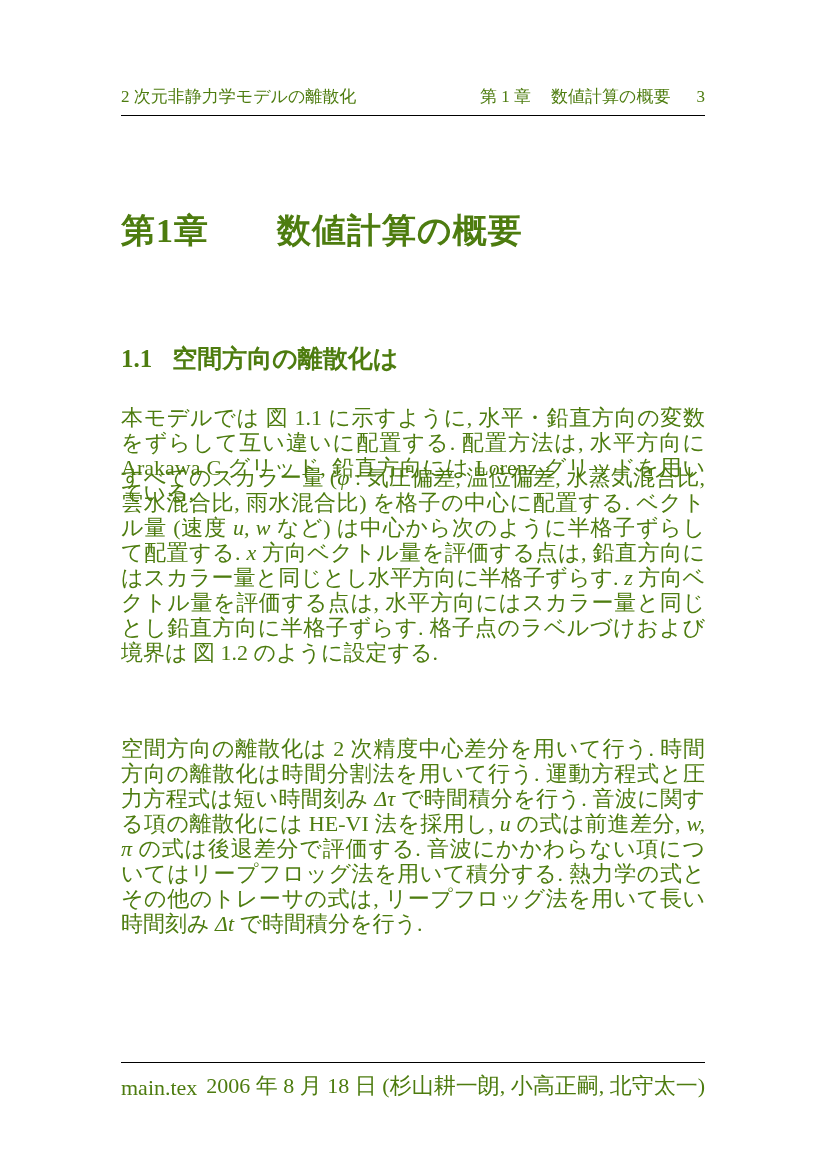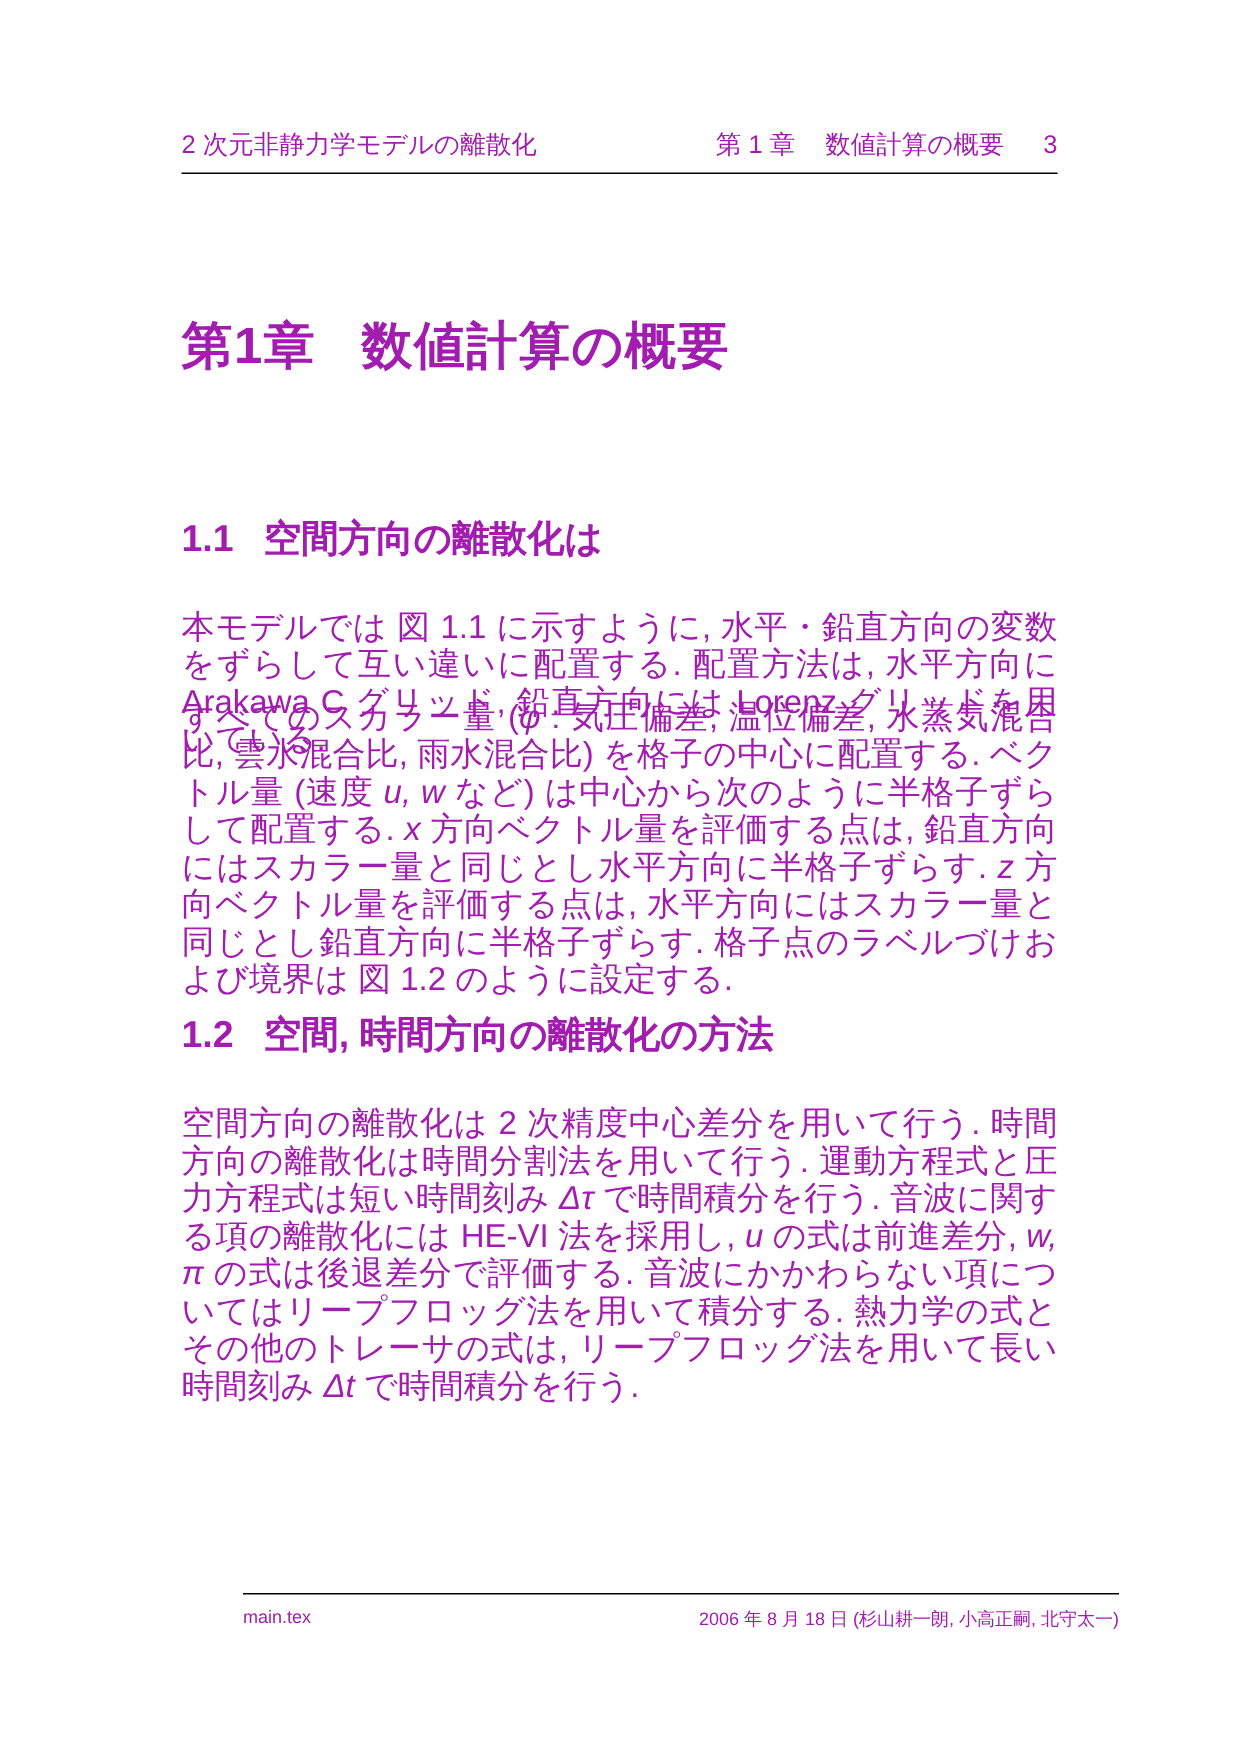--- a/index.html
+++ b/index.html
@@ -1,20 +1,20 @@
 <!DOCTYPE html>
 <html><head>
 <meta charset="utf-8">
 <style>
   html,body{margin:0;padding:0;background:#ffffff;}
   .page{
     position:relative;
     width:826px;height:1169px;
-    background:#ffffff;color:#a21caf;
-    font-family:Liberation Sans, sans-serif;
+    background:#ffffff;color:#4d7c0f;
+    font-family:Liberation Serif, serif;
     overflow:hidden;
   }
   .running-header{
     position:absolute;left:121px;top:85px;width:584px;
     display:flex;justify-content:space-between;align-items:baseline;
     font-size:17px;
     border-bottom:1px solid #000;
     padding-bottom:7px;
   }
   .running-header .right{display:flex;align-items:baseline;}
@@ -37,60 +37,55 @@
     position:absolute;left:121px;width:584px;
     font-size:22px;line-height:25px;
     text-align:justify;text-justify:inter-ideograph;
   }
   .para-1{top:405px;}
   .para-2{top:465px;}
   .para-3{top:736px;}
   .math{font-style:italic;}
   .running-footer{
     position:absolute;left:121px;top:1062px;width:584px;
-    display:flex;justify-content:space-between;align-items:flex-start;
-    font-size:12px;
+    display:flex;justify-content:space-between;align-items:flex-end;
+    font-size:22px;
     border-top:1px solid #000;
     padding-top:8px;
-    margin-left:41px;
   }
 </style>
 </head>
 <body>
 
 <div class="page">
 
   <div class="running-header">
     <span class="left">2 次元非静力学モデルの離散化</span>
     <span class="right">
       <span>第 1 章</span>
       <span style="width:20px;display:inline-block;"></span>
       <span>数値計算の概要</span>
       <span class="page-num">3</span>
     </span>
   </div>
 
-  <h1 class="chapter-heading" style="margin:0;">
+  <h1 class="chapter-heading" style="margin:0;gap:38px;">
     <span class="chapter-number">第1章</span>
     <span class="chapter-title">数値計算の概要</span>
   </h1>
 
   <h2 class="section-heading sec-1-1" style="margin:0;">
     <span class="section-number">1.1</span>
     <span class="section-title">空間方向の離散化は</span>
   </h2>
 
   <p class="para para-1" style="margin:0;"><span>本モデルでは 図 1.1 に示すように, 水平・鉛直方向の変数をずらして互い違いに配置する. 配置方法は, 水平方向に Arakawa C グリッド, 鉛直方向には Lorenz グリッドを用いている.</span></p>
 
   <p class="para para-2" style="margin:0;"><span>すべてのスカラー量 (</span><span class="math">φ</span><span> : 気圧偏差, 温位偏差, 水蒸気混合比, 雲水混合比, 雨水混合比) を格子の中心に配置する. ベクトル量 (速度 </span><span class="math">u, w</span><span> など) は中心から次のように半格子ずらして配置する. </span><span class="math">x</span><span> 方向ベクトル量を評価する点は, 鉛直方向にはスカラー量と同じとし水平方向に半格子ずらす. </span><span class="math">z</span><span> 方向ベクトル量を評価する点は, 水平方向にはスカラー量と同じとし鉛直方向に半格子ずらす. 格子点のラベルづけおよび境界は 図 1.2 のように設定する.</span></p>
 
-  <h2 class="section-heading sec-1-2" style="margin:0;">
-    <span class="section-number">1.2</span>
-    <span class="section-title">空間, 時間方向の離散化の方法</span>
-  </h2>
 
   <p class="para para-3" style="margin:0;"><span>空間方向の離散化は 2 次精度中心差分を用いて行う. 時間方向の離散化は時間分割法を用いて行う. 運動方程式と圧力方程式は短い時間刻み </span><span class="math">Δτ</span><span> で時間積分を行う. 音波に関する項の離散化には HE-VI 法を採用し, </span><span class="math">u</span><span> の式は前進差分, </span><span class="math">w, π</span><span> の式は後退差分で評価する. 音波にかかわらない項についてはリープフロッグ法を用いて積分する. 熱力学の式とその他のトレーサの式は, リープフロッグ法を用いて長い時間刻み </span><span class="math">Δt</span><span> で時間積分を行う.</span></p>
 
   <div class="running-footer">
     <span>main.tex</span>
     <span>2006 年 8 月 18 日 (杉山耕一朗, 小高正嗣, 北守太一)</span>
   </div>
 
 </div>
 

